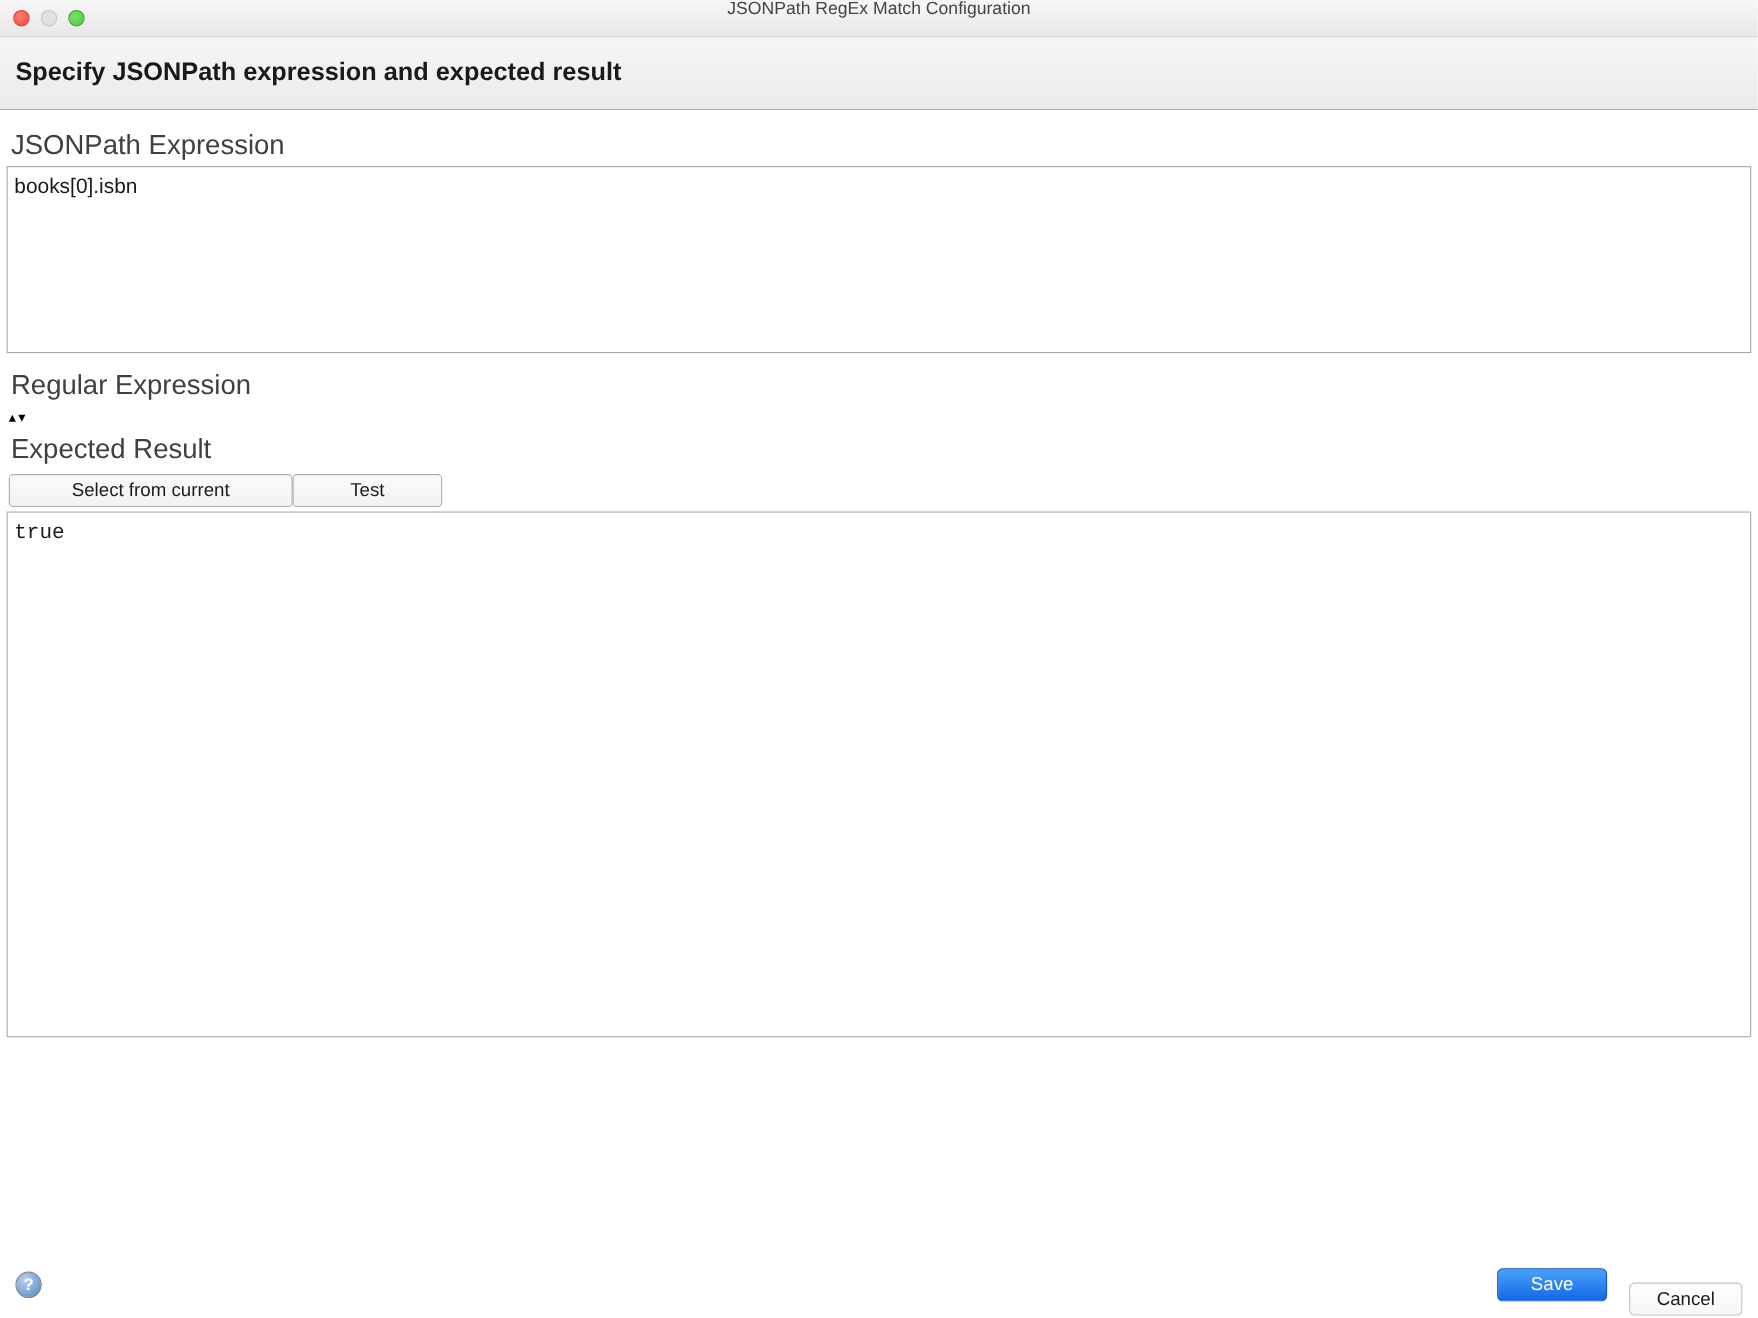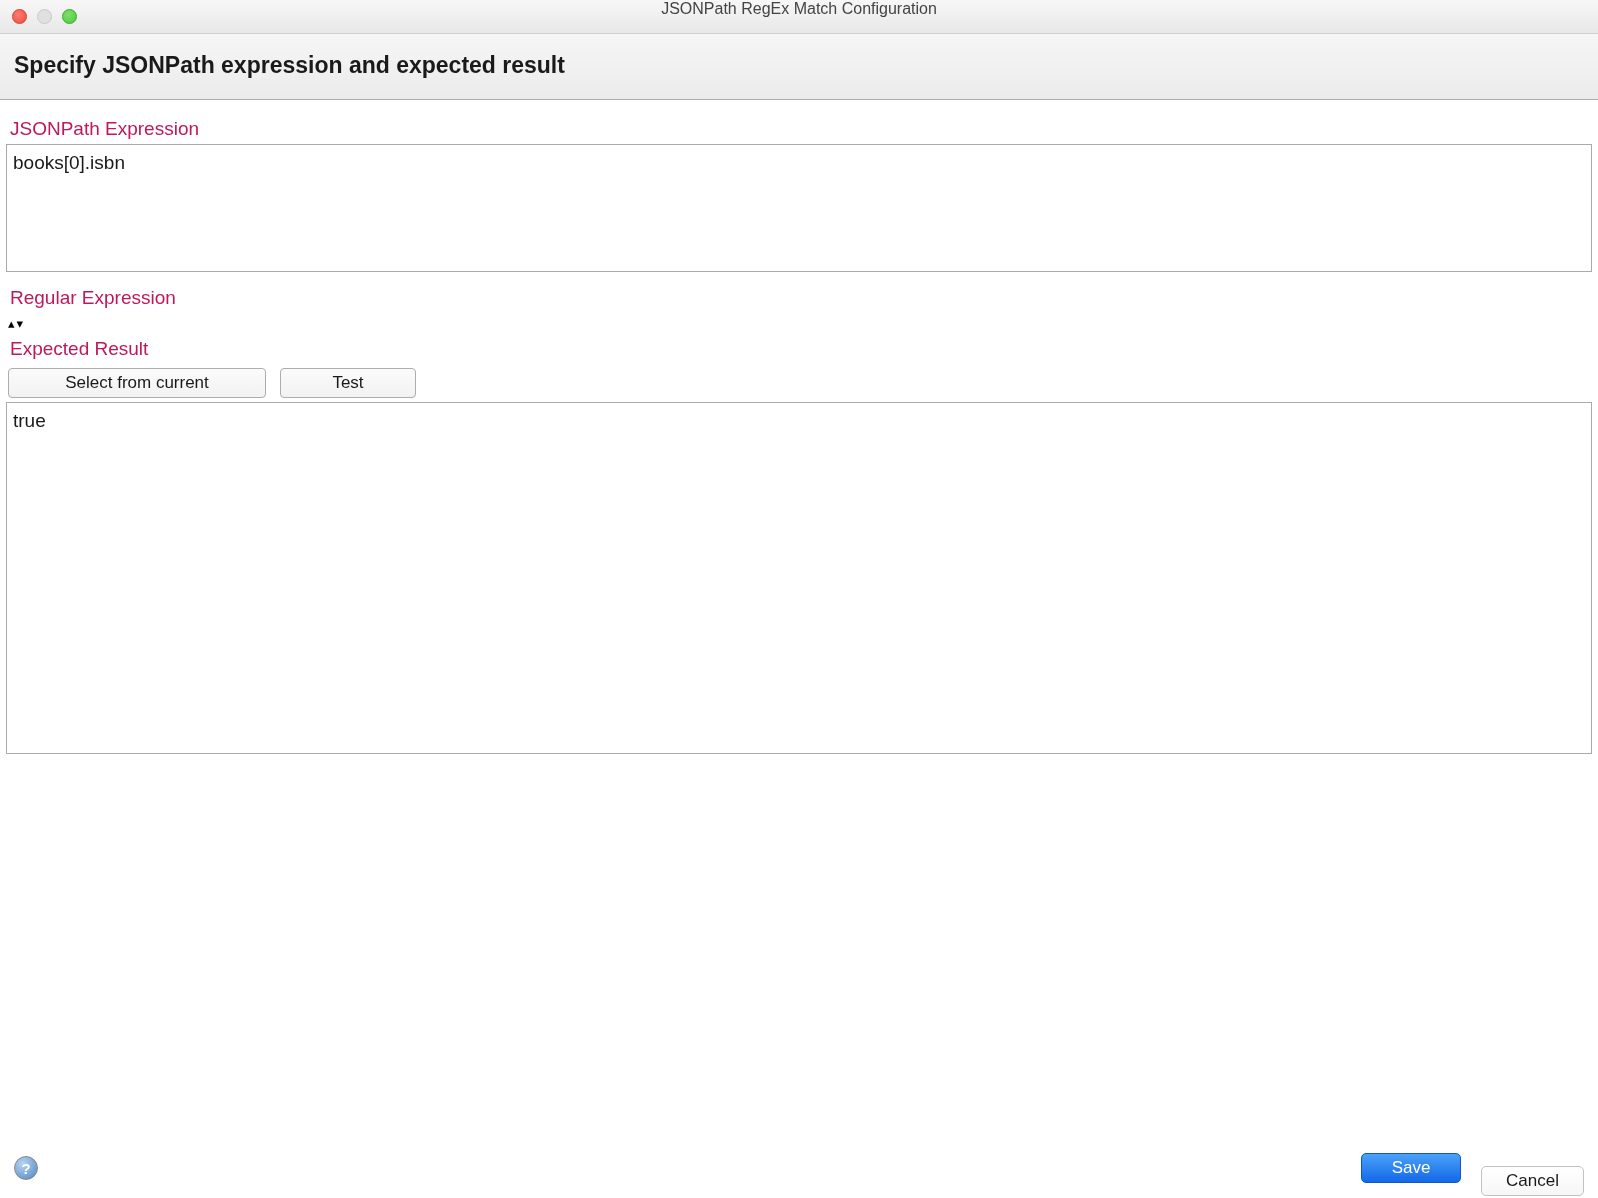--- a/index.html
+++ b/index.html
@@ -71,40 +71,40 @@
       font-weight: bold;
       font-size: 23px;
       color: #1a1a1a;
     }
     
     .content {
       padding: 12px 6px 0 6px;
     }
     
     .field-label {
-      font-size: 19px;
-      color: #be185d;
+      font-size: 25px;
+      color: #404040;
       padding: 6px 4px 4px 4px;
     }
     
     .multiline-input {
       width: 100%;
       border: 1px solid #aaa;
       padding: 6px 6px;
       font-size: 19px;
       font-family: -apple-system, "Helvetica Neue", Helvetica, Arial, sans-serif;
       resize: none;
       outline: none;
       background: #fff;
       color: #1a1a1a;
       line-height: 1.3;
     }
     
     .jsonpath-input {
-      height: 128px;
+      height: 170px;
     }
     
     .regex-container {
       position: relative;
       margin-top: 6px;
     }
     
     .regex-input {
       height: 53px;
     }
@@ -128,42 +128,43 @@
     
     .sort-arrow {
       font-size: 13px;
       line-height: 1;
       cursor: pointer;
       display: inline-block;
     }
     
     .button-row {
       display: flex;
-      gap: 14px;
+      gap: 0;
       padding: 4px 2px;
     }
     
     .action-button {
       width: 258px;
       height: 30px;
       background: linear-gradient(to bottom, #fbfbfb, #f2f2f2);
       border: 1px solid #adadad;
       border-radius: 4px;
       font-size: 17px;
       color: #1a1a1a;
       cursor: pointer;
       font-family: inherit;
     }
     
     .action-button.test {
       width: 136px;
     }
     
     .result-input {
-      height: 352px;
+      height: 478px;
+      font-family: Liberation Mono, monospace;
     }
     
     .footer {
       position: absolute;
       bottom: 0;
       left: 0;
       right: 0;
       height: 50px;
       display: flex;
       align-items: center;

